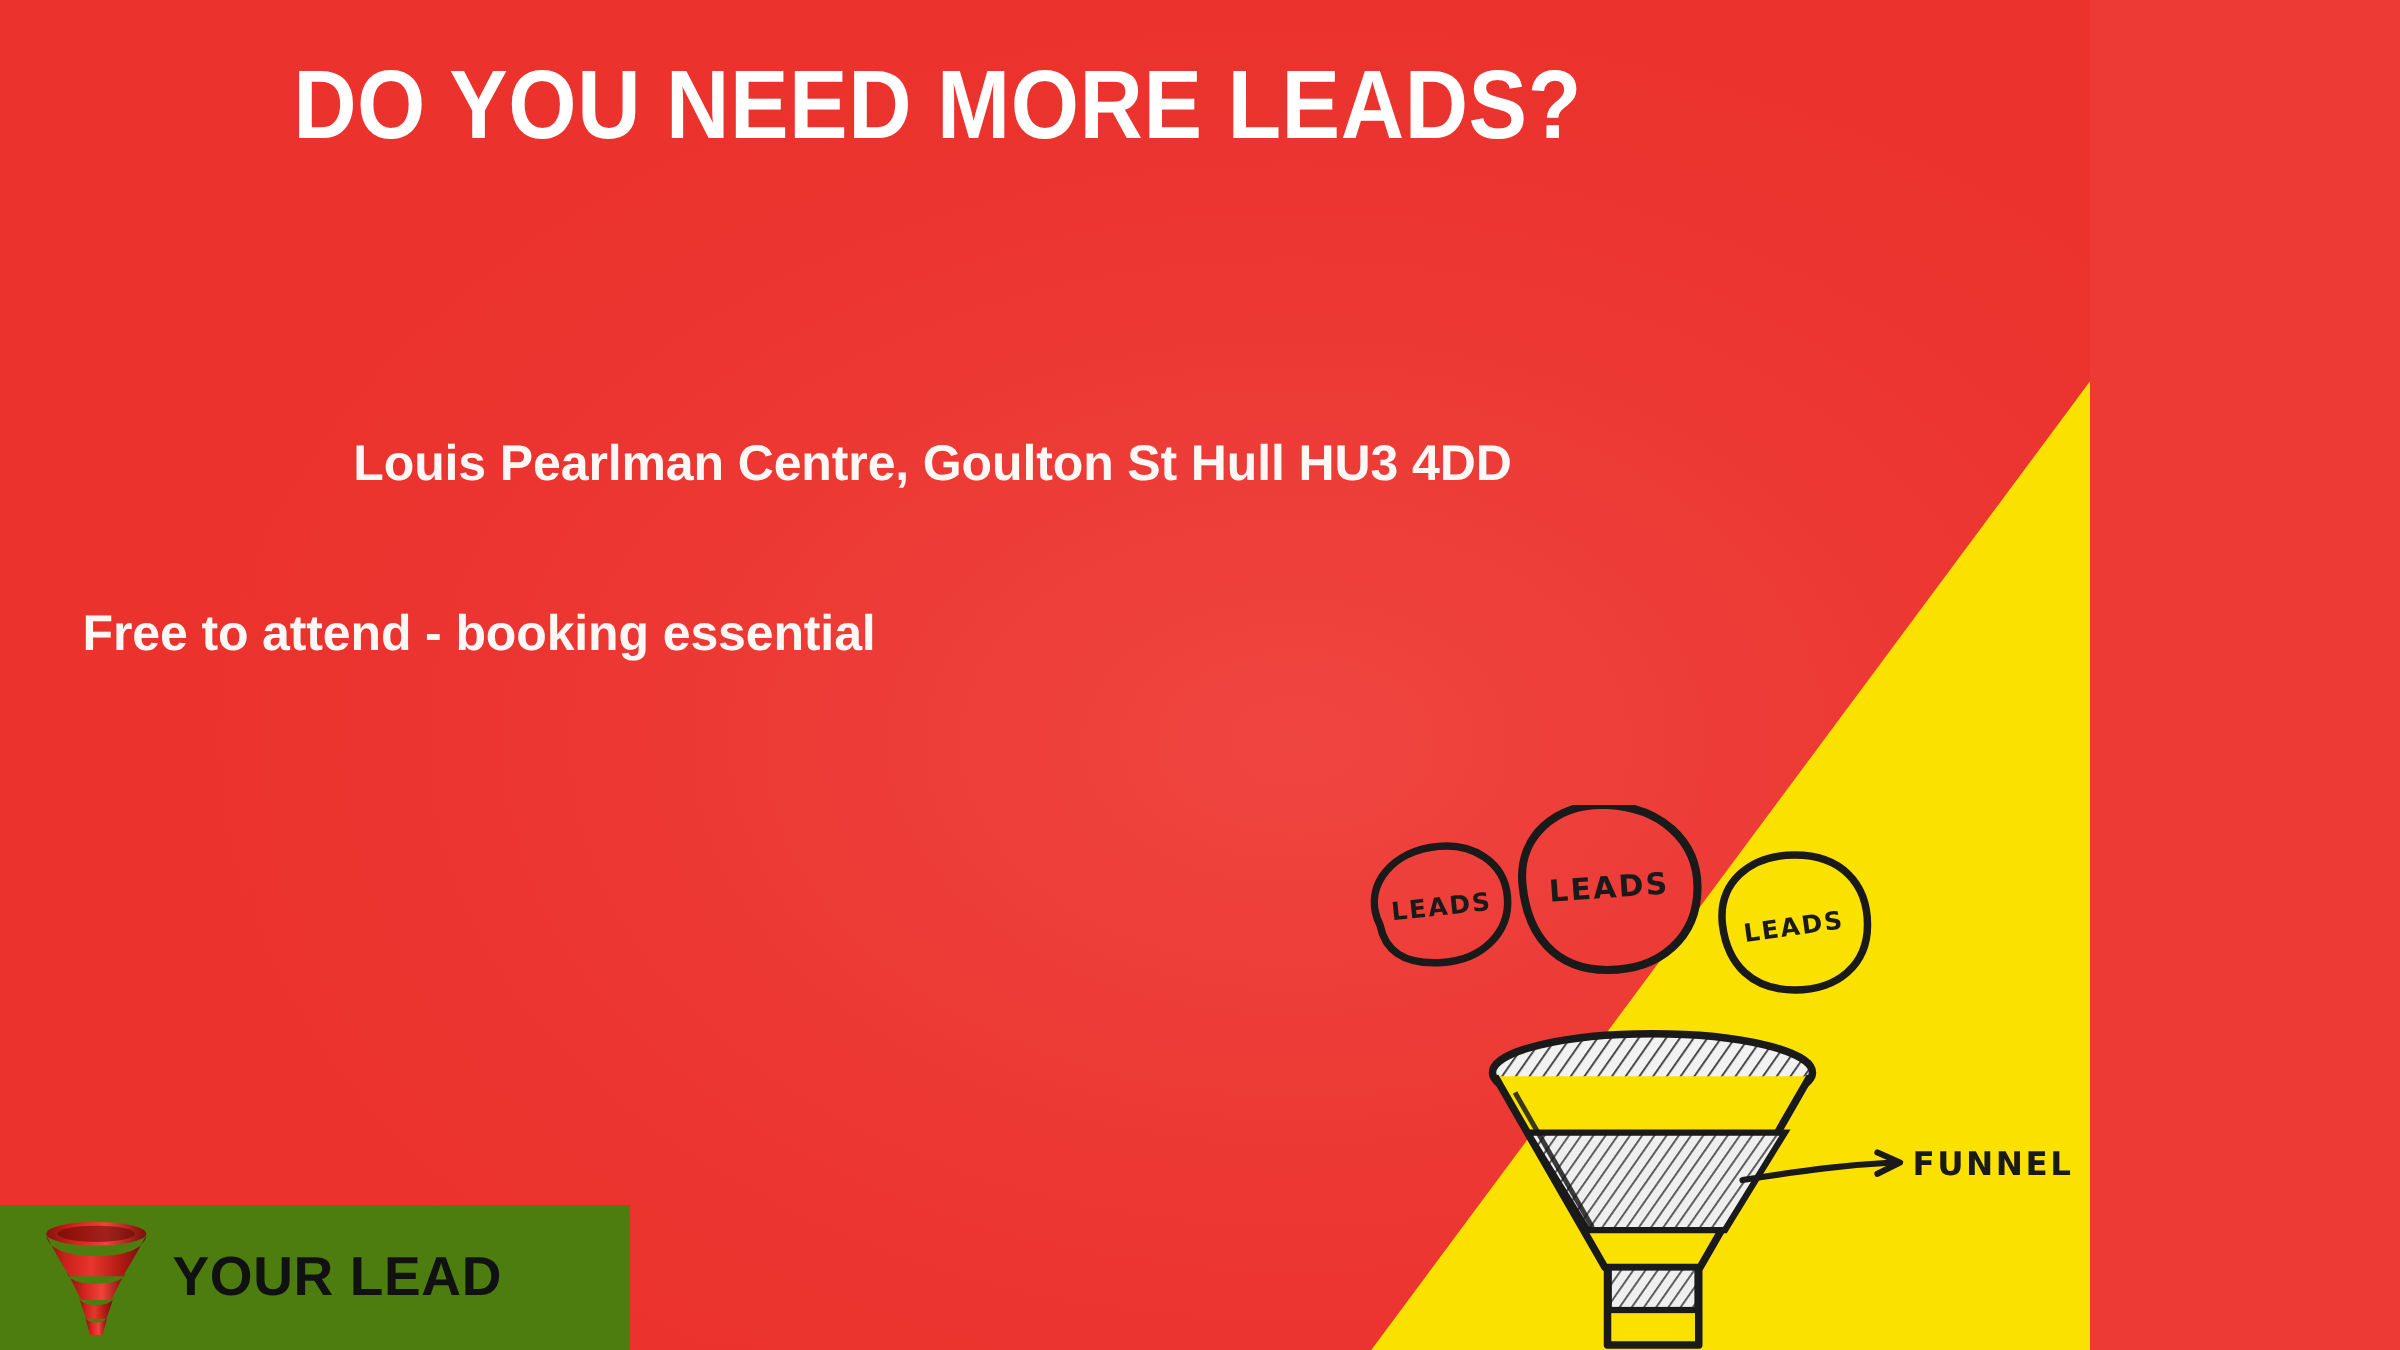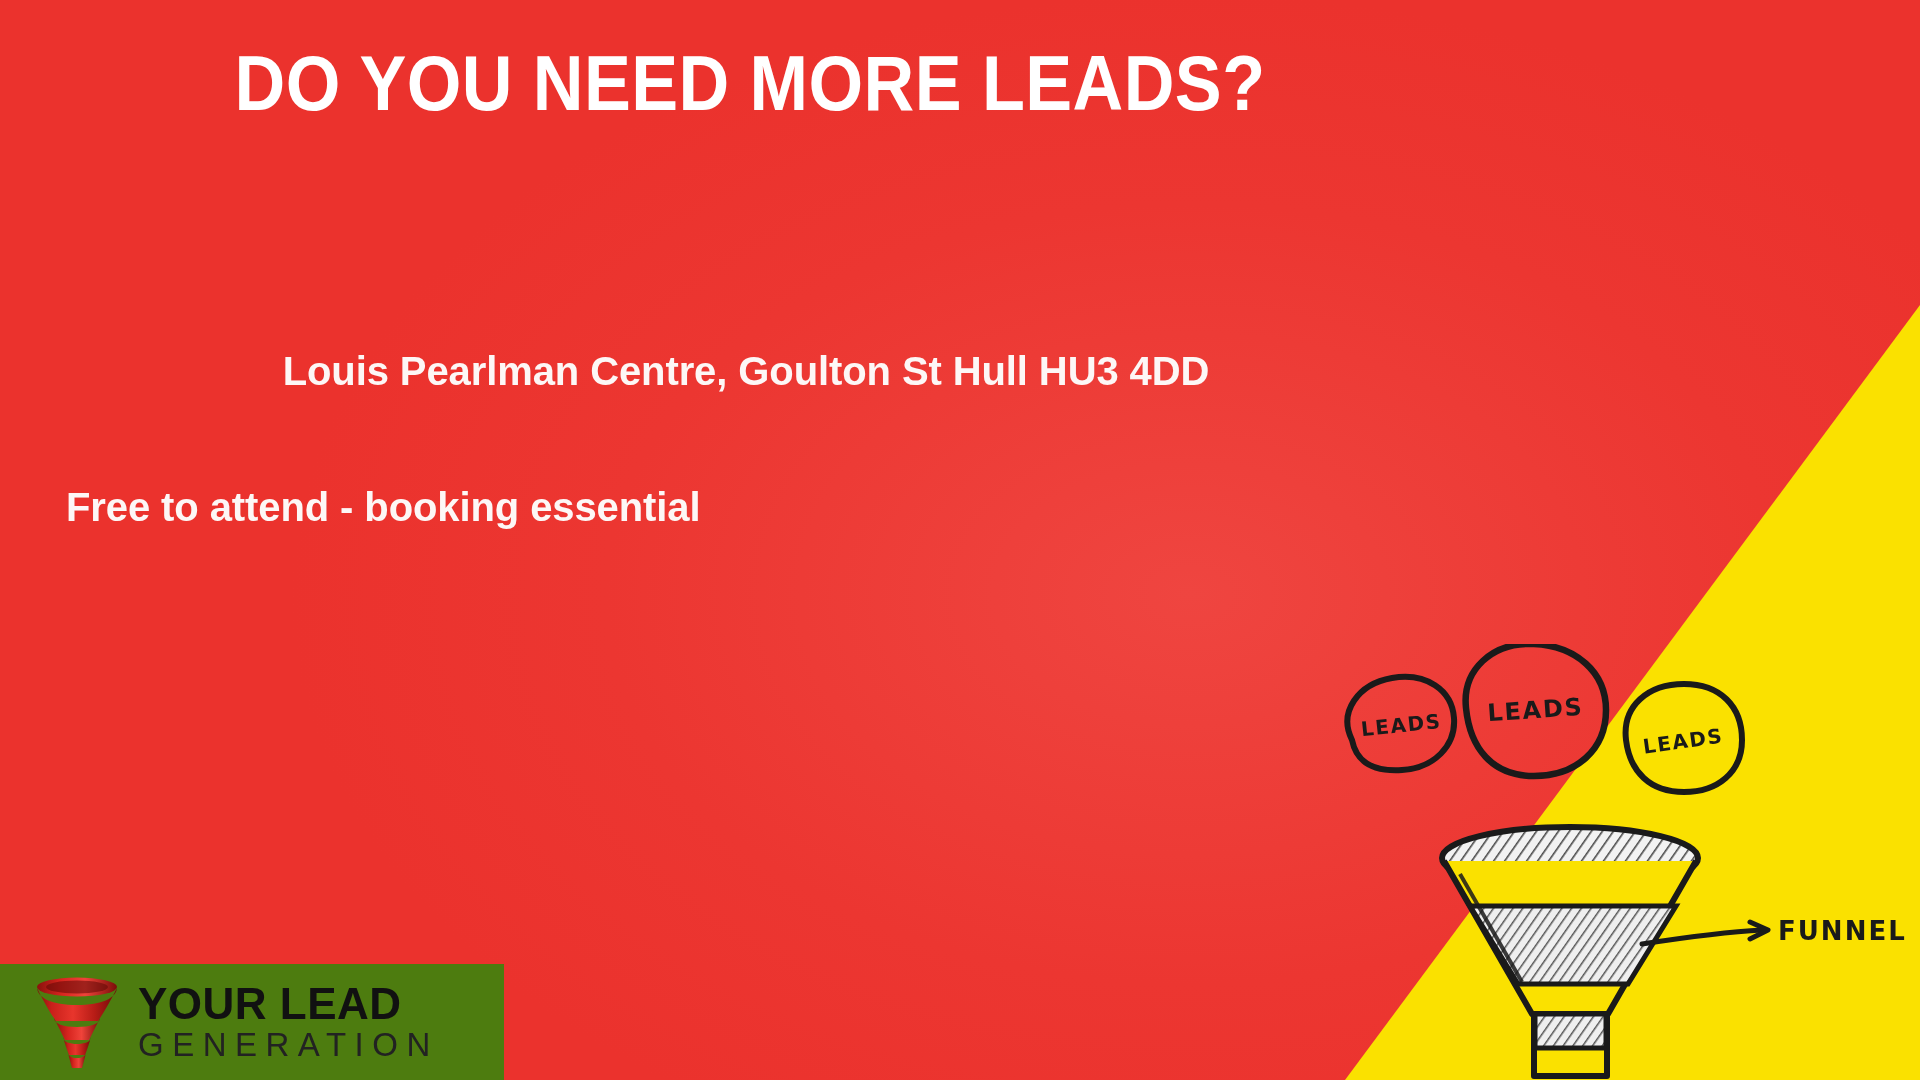--- a/index.html
+++ b/index.html
@@ -6,21 +6,21 @@
   html,body { width:1920px; height:1080px; overflow:hidden; }
   body {
     font-family:"Liberation Sans", sans-serif;
     background:#EE3A35;
     position:relative;
   }
 
   
   #poster {
     position:absolute; inset:0;
-    width:1920px; height:1080px;
+    width:1672px; height:1080px;
     overflow:hidden;
   }
   .bg-red {
     position:absolute; inset:0;
     background:
       radial-gradient(ellipse 900px 600px at 62% 55%, #EF4540 0%, #EC3631 65%, #EB322D 100%),
       #EE3A35;
   }
   .bg-yellow-wedge {
     position:absolute;
@@ -219,17 +219,16 @@
         <ellipse cx="43" cy="13" rx="40" ry="9.5" fill="url(#fg2)"></ellipse>
         <path d="M3 13 C3 24 18 31 43 31 C68 31 83 24 83 13 L83 14 C83 14 72 36 64 47 L22 47 C14 36 3 14 3 14 Z" fill="url(#fg1)"></path>
         <path d="M20 44 C20 50 30 53 43 53 C56 53 66 50 66 44 C62 52 58 60 55 66 L31 66 C28 60 24 52 20 44 Z" fill="url(#fg2)"></path>
         <path d="M29 63 C29 68 36 70 43 70 C50 70 57 68 57 63 C55 70 53 76 51 81 L35 81 C33 76 31 70 29 63 Z" fill="url(#fg1)"></path>
         <path d="M34 78 C34 82 38 84 43 84 C48 84 52 82 52 78 C51 84 49 90 48 94 L38 94 C37 90 35 84 34 78 Z" fill="url(#fg2)"></path>
         <ellipse cx="43" cy="13" rx="31" ry="6.5" fill="#5E0806" opacity="0.55"></ellipse>
       </svg>
     </div>
     <div class="logo-words">
       <div class="logo-top">YOUR LEAD</div>
-      <div class="logo-bottom">GENERATION</div>
     </div>
   </div>
 
 </div>
 
 </body></html>

